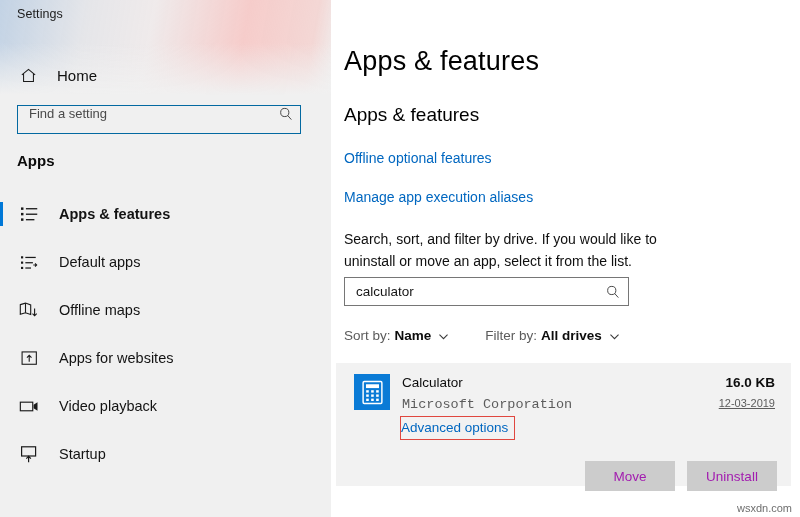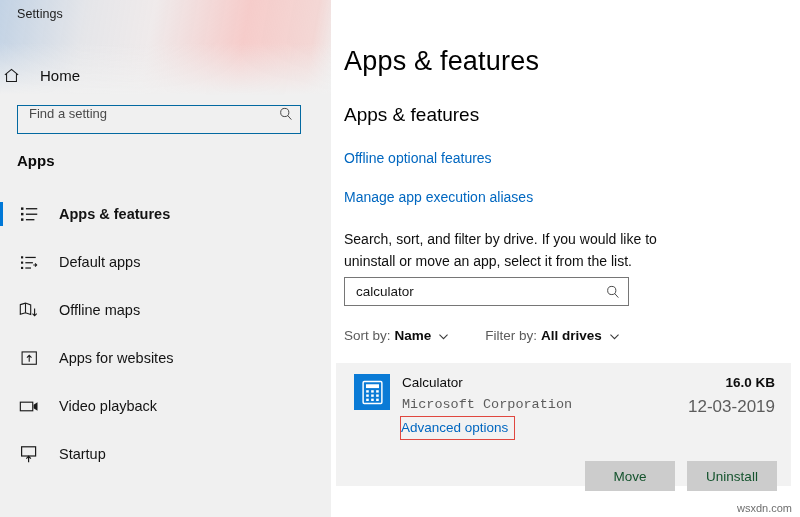--- a/index.html
+++ b/index.html
@@ -42,21 +42,21 @@
   }
 
   .settings-title {
     position:absolute; left:17px; top:7px;
     font-size:12.5px; color:#1b1b1b; letter-spacing:0.1px;
     z-index:3;
   }
 
   .home-row {
     position:absolute; left:0; top:58px; width:331px; height:34px;
-    display:flex; align-items:center; z-index:3; padding-left:0;
+    display:flex; align-items:center; z-index:3; padding-left:17px;
   }
   .home-icon { width:22px; height:22px; display:flex; align-items:center; justify-content:center; }
   .home-label { font-size:15px; color:#101010; margin-left:18px; }
 
   .search-wrap {
     position:absolute; left:17px; top:105px; width:284px; height:29px;
     z-index:3;
   }
   .search-box {
     width:100%; height:100%;
@@ -153,27 +153,27 @@
     position:absolute; left:64px; top:53px;
     font-size:13.5px; color:#0067c0; cursor:pointer;
     padding:3px 6px 4px 0;
     border:1px solid #e0473f;
   }
   .app-size {
     position:absolute; right:16px; top:12px; font-size:13.5px;
     color:#0d0d0d; font-weight:bold;
   }
   .app-date {
-    position:absolute; right:16px; top:34px; font-size:17px; color:#5c5c5c;
+    position:absolute; right:16px; top:34px; font-size:11px; color:#5c5c5c;text-decoration:underline;
   }
 
   .btn {
     position:absolute; top:98px; height:30px; width:90px;
     background:#cccccc; border:none;
-    color:#14532d; font-size:13.5px;
+    color:#a21caf; font-size:13.5px;
     font-family:"Liberation Sans", sans-serif;
     display:flex; align-items:center; justify-content:center;
     cursor:default;
   }
   .btn.move { right:116px; }
   .btn.uninstall { right:14px; }
 
   .watermark {
     position:absolute; right:8px; bottom:3px;
     font-size:11px; color:#6e6e6e;

